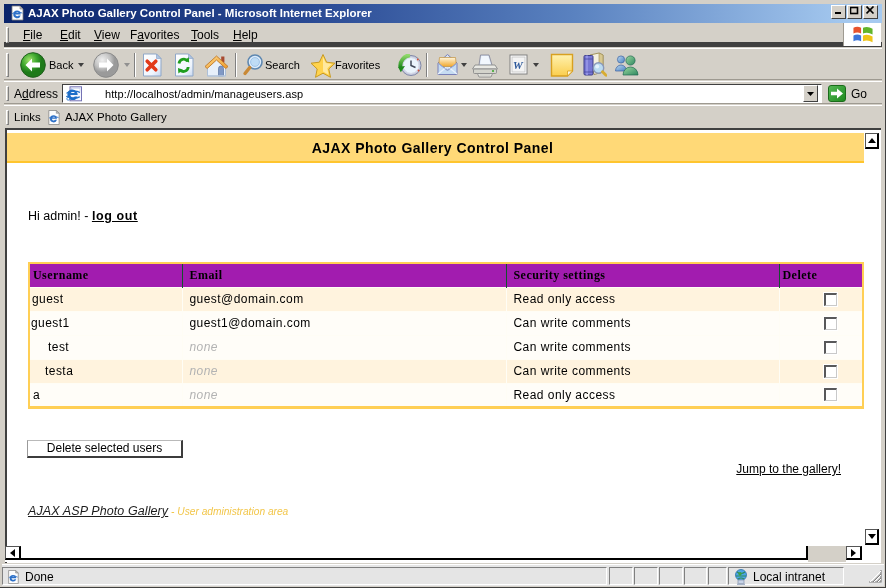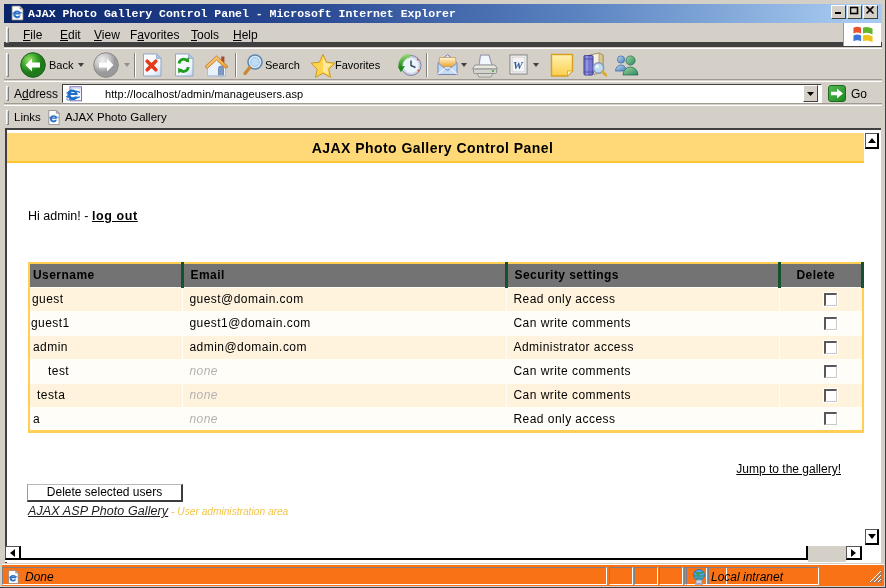--- a/index.html
+++ b/index.html
@@ -4,21 +4,21 @@
 <style>
 * { margin:0; padding:0; box-sizing:border-box; }
 html,body { width:886px; height:588px; overflow:hidden; }
 body { font-family:"Liberation Sans", sans-serif; background:#D4D0C8; position:relative; }
 .abs { position:absolute; }
 
 #frame { position:absolute; left:0; top:0; width:886px; height:588px; background:#D4D0C8;
   border-right:1px solid #404040; border-bottom:1px solid #404040; }
 #titlebar { position:absolute; left:4px; top:4px; width:878px; height:19px;
   background:linear-gradient(90deg,#0A246A,#2A4A94 35%,#5A82C0 65%,#A6CAF0 97%); }
-#titletext { position:absolute; left:24px; top:3px; color:#fff; font-size:11.5px; font-weight:bold; white-space:nowrap;font-family:Liberation Mono, monospace; }
+#titletext { position:absolute; left:24px; top:3px; color:#fff; font-size:11.5px; font-weight:bold; white-space:nowrap; }
 .tbtn { position:absolute; top:1px; width:15px; height:14px; background:#D4D0C8;
   border-top:1px solid #fff; border-left:1px solid #fff; border-right:1.5px solid #404040; border-bottom:1.5px solid #404040;
   text-align:center; font-size:10px; font-weight:bold; color:#000; line-height:12px;}
 
 #menubar { position:absolute; left:4px; top:23px; width:878px; height:24px; background:#D4D0C8; border-bottom:5px solid #404040;}
 .grip { position:absolute; width:3px; background:#D4D0C8; border-top:1px solid #fff; border-left:1px solid #fff; border-right:1px solid #808080; border-bottom:1px solid #808080; }
 .menuitem { position:absolute; top:5px; font-size:12px; color:#000; }
 #throbber { position:absolute; right:1px; top:0px; width:38px; height:23px; background:#fff; border-left:1px solid #9e9a91;}
 
 #toolbar { position:absolute; left:4px; top:48px; width:878px; height:32px; background:#D4D0C8; border-top:1px solid #fff; border-bottom:1px solid #9e9a91;}
@@ -36,29 +36,29 @@
   border-top:1px solid #fff; border-left:1px solid #fff; border-right:1px solid #404040; border-bottom:1px solid #404040; }
 #gobtn { position:absolute; left:824px; top:3px; width:18px; height:17px; background:linear-gradient(135deg,#55B855,#1E8A1E); border-radius:3px; border:1px solid #1a6b1a;}
 
 #contentborder { position:absolute; left:5px; top:128px; width:876px; height:435px; border-top:2px solid #404040; border-left:2px solid #404040; background:#fff;}
 #viewport { position:absolute; left:7px; top:130px; width:857px; height:416px; background:#fff; overflow:hidden; }
 #vscroll { position:absolute; left:864px; top:130px; width:16px; height:416px; background:#fff; }
 #hscroll { position:absolute; left:5px; top:546px; width:859px; height:16px; background:#fff; }
 #corner { position:absolute; left:864px; top:546px; width:16px; height:16px; background:#fff; }
 .sbtn { position:absolute; background:#fff; border-top:1px solid #555; border-left:1px solid #555; border-right:2.5px solid #000; border-bottom:2.5px solid #000; }
 
-#statusbar { position:absolute; left:2px; top:564px; width:882px; height:22px; background:#f97316; border-top:1px solid #fff;font-style:italic;}
+#statusbar { position:absolute; left:2px; top:564px; width:882px; height:22px; background:#e5e5e5; border-top:1px solid #fff;}
 .spanel { position:absolute; top:2px; height:18px; border-top:1px solid #808080; border-left:1px solid #808080; border-bottom:1px solid #fff; border-right:1px solid #fff; font-size:12px;}
 
 .goldhead { position:absolute; left:0; top:3px; width:857px; height:30px; background:#FFD977; border-bottom:2px solid #FFC52E; text-align:center; }
 .goldhead span { font-size:14px; font-weight:bold; line-height:30px; letter-spacing:0.45px; }
 a.plain { color:#000; text-decoration:underline; }
 #usertable { position:absolute; left:21px; top:132px; width:836px; border-collapse:collapse; font-size:12px; letter-spacing:0.45px; border:2px solid #FFCF55; border-bottom:3px solid #FFCF55; table-layout:fixed; }
 #usertable td { height:24px; padding-left:7px; }
-.trh td { background:#737373; font-weight:bold; border-right:3px solid #14532d;}
+.trh td { background:#a21caf; font-weight:bold; border-right:1px solid #14532d;font-family:Liberation Serif, serif;}
 .rowa td { background:#FFF3DE; border-right:1px solid #FFFdf5; border-top:1px solid #FFFdf5;}
 .rowb td { background:#FFFDF8; border-right:1px solid #fffdf5; border-top:1px solid #FFFdf5;}
 .cb { width:13px; height:13px; background:#fff; border-top:2px solid #58585a; border-left:2px solid #58585a; border-right:1px solid #c9c9c9; border-bottom:1px solid #c9c9c9; box-shadow:0 0 0 1px #fff; margin-left:37px;}
 .noneit { color:#b3b3b3; font-style:italic; }
 </style>
 </head>
 <body>
 <div id="frame"></div>
 
 <div id="titlebar">
@@ -311,73 +311,65 @@
 <div id="viewport">
   <div class="goldhead"><span style="position:relative;left:-3px">AJAX Photo Gallery Control Panel</span></div>
   <div class="abs" style="left:21px;top:79px;font-size:12.5px;">Hi admin! - <a class="plain" style="font-weight:bold;letter-spacing:0.6px" href="#">log out</a></div>
   <div class="abs" style="left:21px;top:113px;font-size:12px;margin-top:41px;"><a class="plain" href="#">Add New User</a></div>
   <table id="usertable" cellspacing="0">
     <tbody>
         <tr class="trh">
           <td style="width:153px;padding-left:3px">Username</td>
           <td style="width:324px">Email</td>
           <td style="width:273px">Security settings</td>
-          <td style="padding-left:16px">Delete</td>
+          <td style="padding-left:3px">Delete</td>
         </tr>
     <tr class="rowa">
           <td style="padding-left:2px">guest</td>
           <td>guest@domain.com</td>
           <td>Read only access</td>
           <td>
             <div class="cb"></div>
           </td>
         </tr>
     <tr class="rowb">
           <td style="padding-left:1px">guest1</td>
           <td>guest1@domain.com</td>
           <td>Can write comments</td>
           <td>
             <div class="cb"></div>
           </td>
         </tr>
-    <tr class="rowa">
-          <td style="padding-left:3px">admin</td>
-          <td>admin@domain.com</td>
-          <td>Administrator access</td>
-          <td>
-            <div class="cb"></div>
-          </td>
-        </tr>
     <tr class="rowb">
           <td style="padding-left:18px">test</td>
           <td class="noneit">none</td>
           <td>Can write comments</td>
           <td>
             <div class="cb"></div>
           </td>
         </tr>
     <tr class="rowa">
-          <td style="padding-left:7px">testa</td>
+          <td style="padding-left:15px">testa</td>
           <td class="noneit">none</td>
           <td>Can write comments</td>
           <td>
             <div class="cb"></div>
           </td>
         </tr>
     <tr class="rowb">
           <td style="padding-left:3px">a</td>
           <td class="noneit">none</td>
           <td>Read only access</td>
           <td>
             <div class="cb"></div>
           </td>
         </tr>
   </tbody>
     </table>
-  <div class="abs" style="left:20px;top:310px;width:156px;height:18px;background:#fff;border-top:1px solid #b9b9b9;border-left:1px solid #9a9a9a;border-right:2.5px solid #3c3c3c;border-bottom:2.5px solid #3c3c3c;text-align:center;font-size:12px;line-height:15px;margin-top:44px;">Delete selected users</div>
+  <div class="abs" style="left:20px;top:310px;width:156px;height:18px;background:#fff;border-top:1px solid #b9b9b9;border-left:1px solid #9a9a9a;border-right:2.5px solid #3c3c3c;border-bottom:2.5px solid #3c3c3c;text-align:center;font-size:12px;line-height:15px;">Delete selected users</div>
   <div class="abs" style="right:23px;top:332px;font-size:12px;"><a class="plain" href="#">Jump to the gallery!</a></div>
   <div class="abs" style="left:21px;top:374px;font-size:12.5px;font-style:italic;letter-spacing:0.1px;"><a class="plain" style="color:#1c1c1c" href="#">AJAX ASP Photo Gallery</a><span style="color:#F2C64A;font-size:10.2px;letter-spacing:0px"> - User administration area</span></div>
 </div>
 
 <div id="vscroll">
   <div class="sbtn" style="left:1px;top:3px;width:14px;height:16px;">
       <svg width="8" height="5" style="display:block;margin:4px 0 0 2px">
         <path d="M4 0 L8 5 L0 5 Z" fill="#000"></path>
       </svg>
     </div>
@@ -411,21 +403,21 @@
       <path d="M8 5.6 a3.8 3.8 0 1 0 3.7 4.9 l-2 0 a2 2 0 1 1 0.1 -2.6 l-4.2 0 l0 1.5 l6.1 0 a3.8 3.8 0 0 0 -3.7 -3.8 z" fill="#2E71C8"></path>
       <path d="M3.2 8.7 C5.4 6.8 10.8 6.4 13.4 8.2" stroke="#2E71C8" stroke-width="0.9" fill="none"></path>
     </svg>
     <span style="position:absolute;left:22px;top:2px;">Done</span>
   </div>
   <div class="spanel" style="left:607px;width:24px;"></div>
   <div class="spanel" style="left:632px;width:24px;"></div>
   <div class="spanel" style="left:657px;width:24px;"></div>
   <div class="spanel" style="left:682px;width:23px;"></div>
   <div class="spanel" style="left:706px;width:19px;"></div>
-  <div class="spanel" style="left:684px;width:133px;">
+  <div class="spanel" style="left:726px;width:116px;">
     <svg class="abs" style="left:4px;top:1px" width="16" height="16" viewBox="0 0 16 16">
       <circle cx="8" cy="6" r="5.5" fill="#4CA6E8" stroke="#2B6CA8" stroke-width="0.8"></circle>
       <path d="M4 3 Q8 6 12 3 M3 7 h10 M5 10 Q8 8 11 10" stroke="#2E8B57" stroke-width="1.1" fill="none"></path>
       <path d="M5 5 a3 2.4 0 0 1 3 -2 l1 2 l-2 2 z" fill="#3FA045"></path>
       <rect x="5" y="11" width="6" height="3.5" fill="#C8D4E8" stroke="#8090A8" stroke-width="0.7"></rect>
       <rect x="4" y="14.5" width="8" height="1.5" fill="#A8B4C8"></rect>
     </svg>
     <span style="position:absolute;left:24px;top:2px;">Local intranet</span>
   </div>
   <svg class="abs" style="right:2px;top:5px" width="13" height="13">

